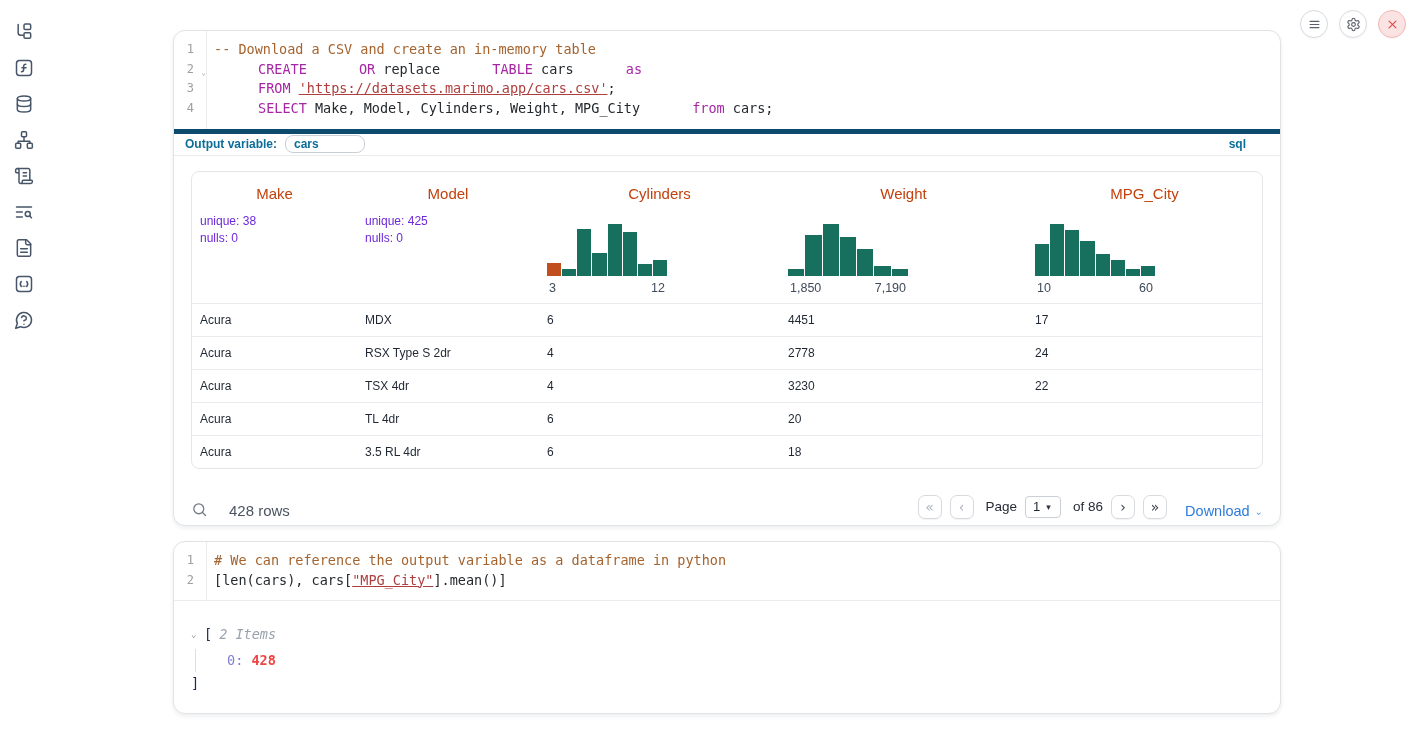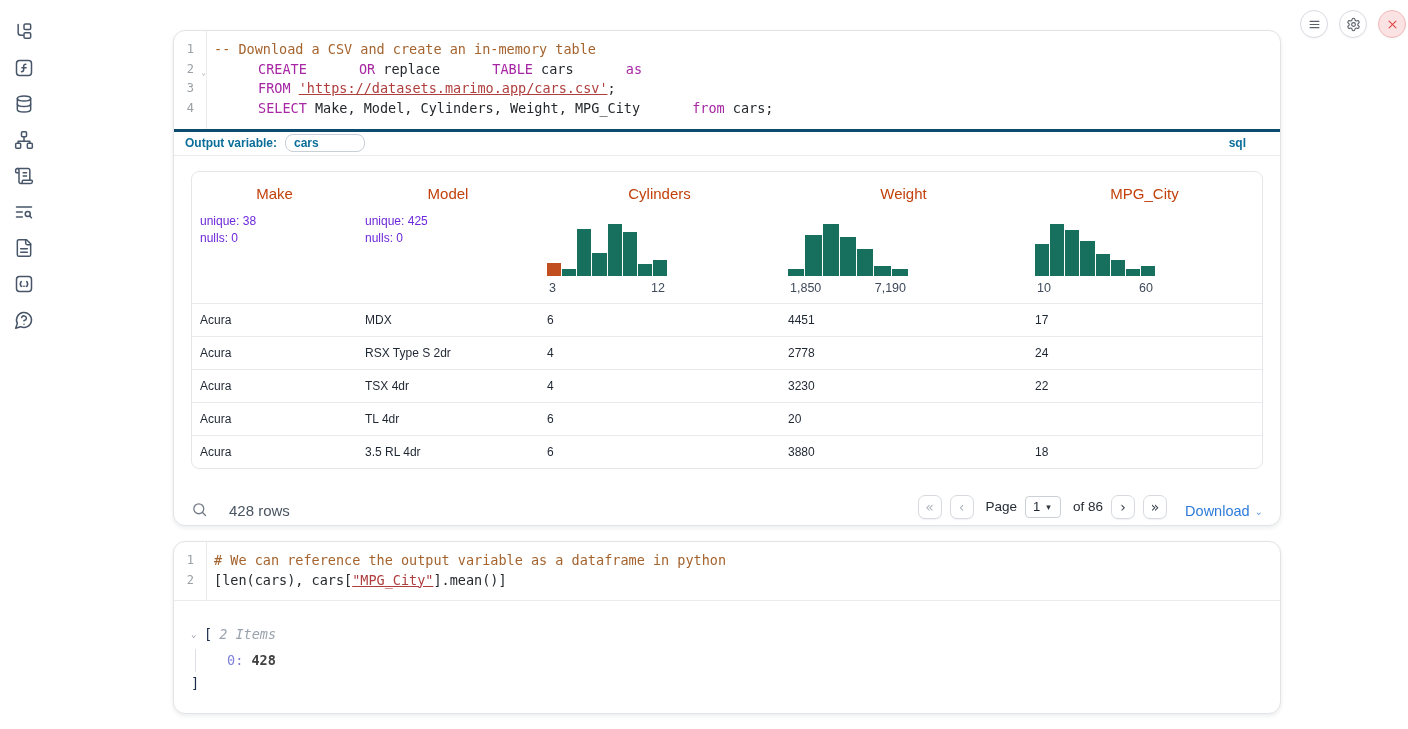--- a/index.html
+++ b/index.html
@@ -35,21 +35,21 @@
   .gutter { width:32px; flex:0 0 32px; text-align:right; padding-right:12px;
     color:#9aa0a6; font-size:12px; position:relative; user-select:none; }
   .fold { position:absolute; right:0px; top:3px; font-size:8px; color:#a8aeb5; }
   .code-text { padding-left:8px; color:#24292e; }
   .tok-kw { color:var(--kw);margin-left:44px; }
   .tok-str { color:var(--str);text-decoration:underline; }
   .tok-comment { color:var(--comment); }
   .tok-pl { color:#24292e; }
 
   
-  .outvar-row { height:27px; border-top:3px solid #0c4a6e; border-bottom:1px solid #ececec;
+  .outvar-row { height:27px; border-top:5px solid #0c4a6e; border-bottom:1px solid #ececec;
     display:flex; align-items:center; padding:0 34px 0 11px; }
   .outvar-label { font-size:12px; font-weight:bold; color:var(--teal); }
   .outvar-input { width:80px; height:18px; margin-left:8px; border:1px solid #c9cfd6;
     border-radius:8px; font-size:12px; font-weight:bold; color:var(--teal);
     padding:0 8px; font-family:"Liberation Sans", sans-serif; outline:none; }
   .lang-badge { margin-left:auto; font-size:12px; font-weight:bold; color:var(--teal); }
 
   
   .table-card { margin:15px 17px 0; border:1px solid #e4e6ea; border-radius:8px; overflow:hidden; }
   .thead, .trow { display:grid; grid-template-columns:165px 182px 241px 247px 1fr; }
@@ -87,21 +87,21 @@
   
   .pyout { font-family:"DejaVu Sans Mono", monospace; font-size:13.5px; color:#1a2b4a;
     border-top:1px solid #ececec; padding:25px 0 22px 17px; }
   .pyout-head { display:flex; align-items:center; }
   .tree-chev { font-size:9px; color:#8b939e; width:10px; cursor:pointer; }
   .bracket { color:#1a2b4a; margin-left:3px; }
   .items-label { color:#9aa3ad; font-style:italic; margin-left:7px; }
   .pyout-items { border-left:1px solid #dce0e5; margin-left:4px; padding-left:31px; margin-top:7px; }
   .pyout-item { line-height:23px; }
   .item-key { color:var(--idx); }
-  .item-val { font-weight:600; color:#404040; }
+  .item-val { font-weight:600; color:#ef4444; }
   .close-bracket { margin-top:3px; }
 </style>
 </head>
 <body>
 
 <aside class="sidebar">
     <div class="side-btn">
       <svg viewBox="0 0 24 24" fill="none" stroke="currentColor" stroke-width="1.8" stroke-linecap="round" stroke-linejoin="round">
         <path d="M5 3v10a3 3 0 0 0 3 3h3"></path>
         <rect x="12" y="2.5" width="8" height="6.5" rx="1.5"></rect>
@@ -304,21 +304,20 @@
           <div class="trow">
             <div class="td">Acura</div>
             <div class="td">TL 4dr</div>
             <div class="td">6</div>
             <div class="td">20</div>
           </div>
           <div class="trow">
             <div class="td">Acura</div>
             <div class="td">3.5 RL 4dr</div>
             <div class="td">6</div>
-            <div class="td">3880</div>
             <div class="td">18</div>
           </div>
         </div>
     </div>
 
     <div class="tfooter">
       <span class="search-btn">
         <svg viewBox="0 0 24 24" fill="none" stroke="currentColor" stroke-width="1.8" stroke-linecap="round">
             <circle cx="11" cy="11" r="7"></circle>
             <path d="m20.5 20.5-4.2-4.2"></path>

